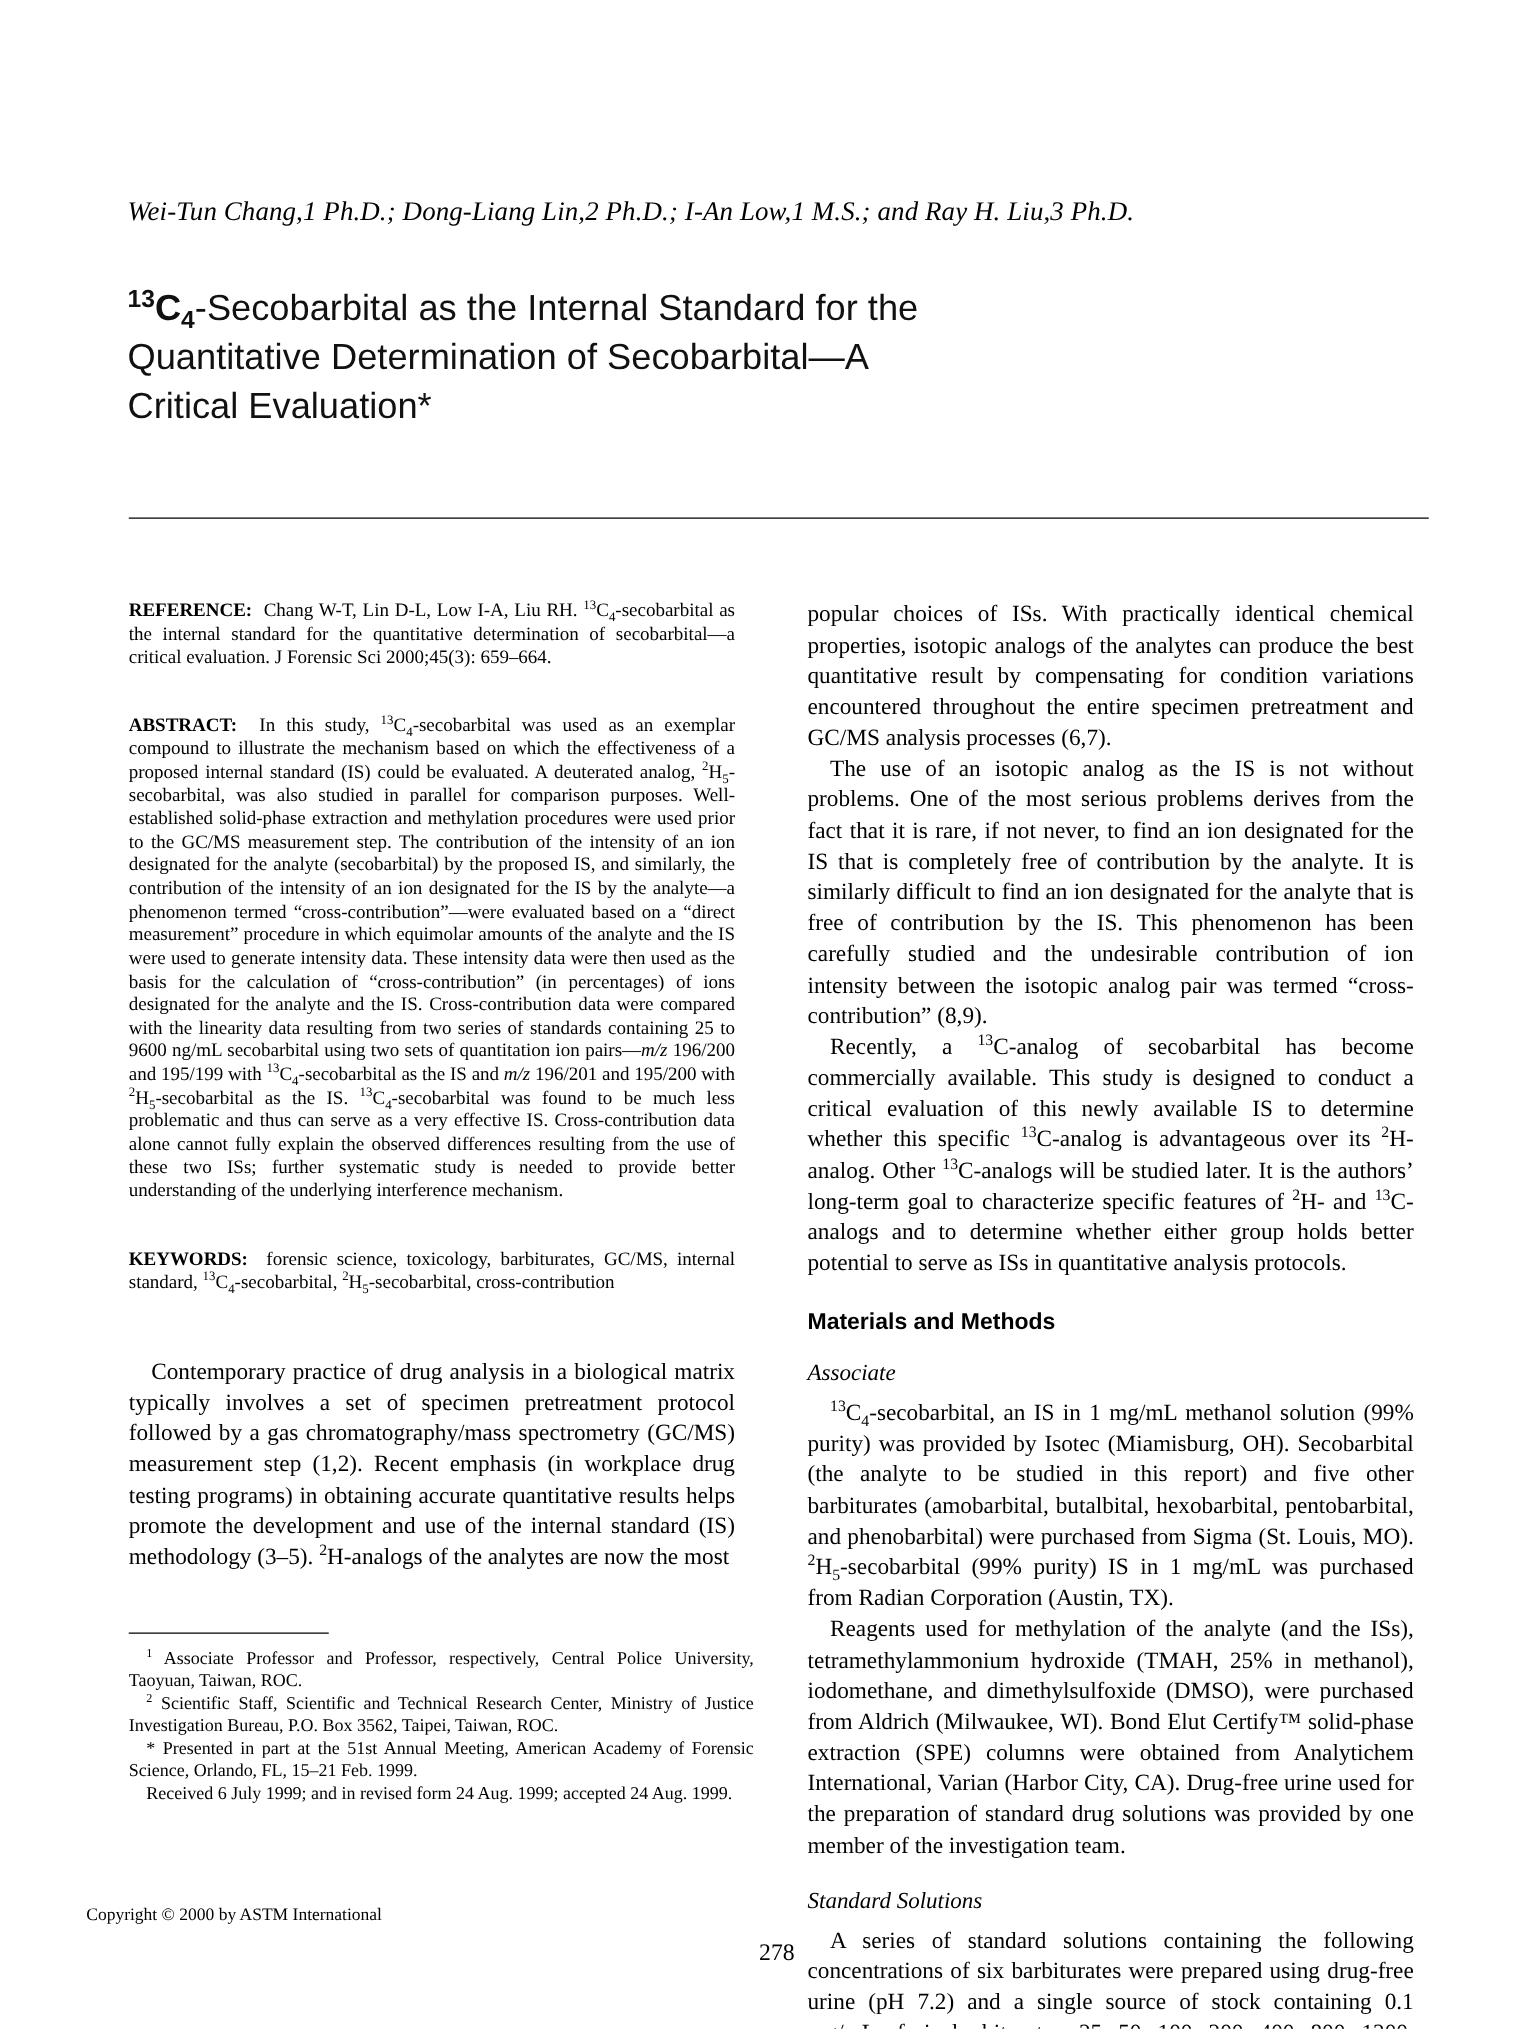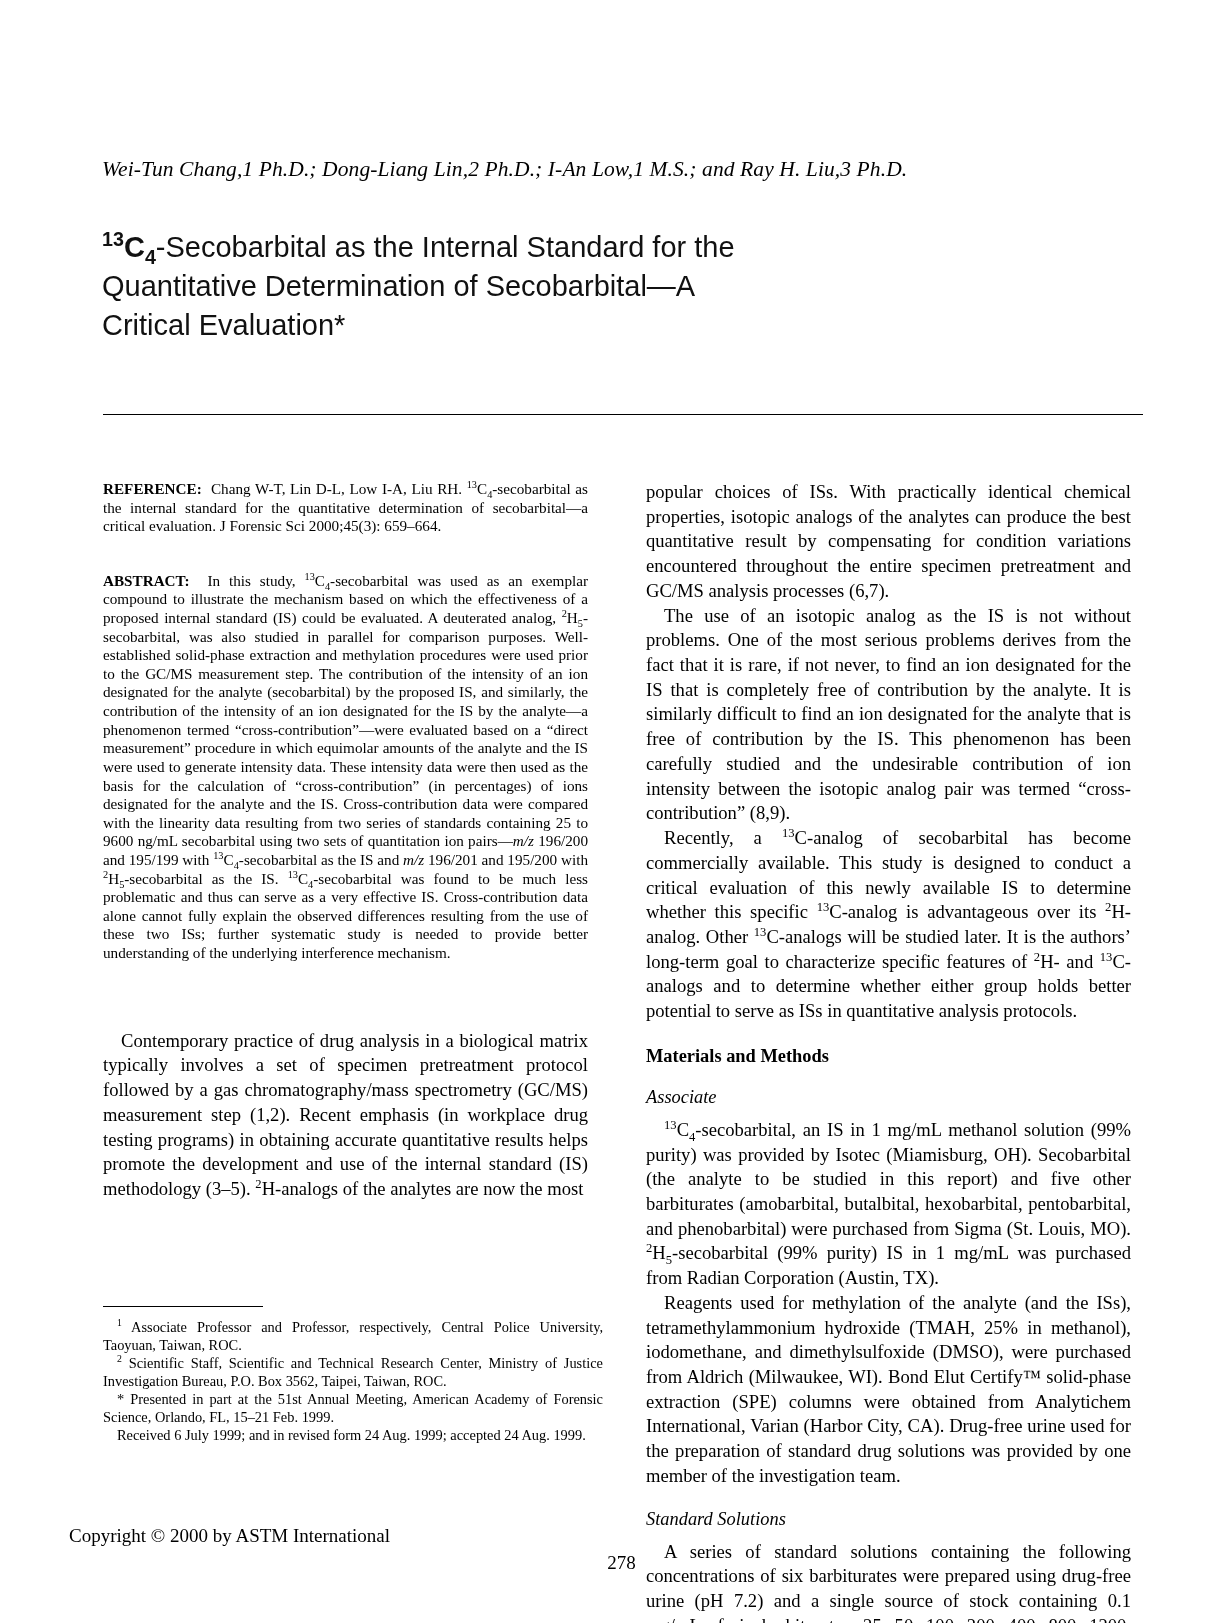--- a/index.html
+++ b/index.html
@@ -75,21 +75,21 @@
   p { margin: 0; }
   .blk { margin-bottom: 20px; }
   .indent { text-indent: 18px; }
   .lbl { font-weight: 700; }
   sup { font-size: 0.68em; vertical-align: super; line-height: 0; }
   sub { font-size: 0.68em; vertical-align: sub; line-height: 0; }
   .ital { font-style: italic; }
 
   
   .h-sec {
-    font-family: Liberation Serif, serif;
+    font-family: Liberation Sans, sans-serif;
     font-weight: 700;
     font-size: 18.4px;
     margin-top: 22px;
     margin-bottom: 10px;
   }
   .h-sub {
     font-style: italic;
     font-size: 18.4px;
     margin-top: 20px;
     margin-bottom: 10px;
@@ -112,21 +112,21 @@
     left: 91px;
     top: 1306px;
     width: 160px;
     height: 1px;
     background: #000;
   }
   .copyright {
     position: absolute;
     left: 57px;
     top: 1525px;
-    font-size: 19px;
+    font-size: 14px;
   }
   .folio {
     position: absolute;
     left: 0;
     top: 1552px;
     width: 1219px;
     text-align: center;
     font-size: 19px;
   }
   .abstract-gap { height: 16px; }
@@ -159,20 +159,26 @@
 
     <div class="small blk">
       <p>
         <span class="lbl">ABSTRACT:</span>
         &nbsp;In this study, <sup>13</sup>C<sub>4</sub>-secobarbital was used as an exemplar compound to illustrate the mechanism based on which the effectiveness of a proposed internal standard (IS) could be evaluated. A deuterated analog, <sup>2</sup>H<sub>5</sub>-secobarbital, was also studied in parallel for comparison purposes. Well-established solid-phase extraction and methylation procedures were used prior to the GC/MS measurement step. The contribution of the intensity of an ion designated for the analyte (secobarbital) by the proposed IS, and similarly, the contribution of the intensity of an ion designated for the IS by the analyte—a phenomenon termed “cross-contribution”—were evaluated based on a “direct measurement” procedure in which equimolar amounts of the analyte and the IS were used to generate intensity data. These intensity data were then used as the basis for the calculation of “cross-contribution” (in percentages) of ions designated for the analyte and the IS. Cross-contribution data were compared with the linearity data resulting from two series of standards containing 25 to 9600 ng/mL secobarbital using two sets of quantitation ion pairs—<span class="ital">m/z</span> 196/200 and 195/199 with <sup>13</sup>C<sub>4</sub>-secobarbital as the IS and <span class="ital">m/z</span> 196/201 and 195/200 with <sup>2</sup>H<sub>5</sub>-secobarbital as the IS. <sup>13</sup>C<sub>4</sub>-secobarbital was found to be much less problematic and thus can serve as a very effective IS. Cross-contribution data alone cannot fully explain the observed differences resulting from the use of these two ISs; further systematic study is needed to provide better understanding of the underlying interference mechanism.
       </p>
     </div>
 
     <div class="abstract-gap"></div>
 
+    <div class="small blk">
+      <p>
+        <span class="lbl">KEYWORDS:</span>
+        &nbsp;forensic science, toxicology, barbiturates, GC/MS, internal standard, <sup>13</sup>C<sub>4</sub>-secobarbital, <sup>2</sup>H<sub>5</sub>-secobarbital, cross-contribution
+      </p>
+    </div>
 
     <div style="height:30px"></div>
 
     <div class="body">
       <p class="indent">
         Contemporary practice of drug analysis in a biological matrix typically involves a set of specimen pretreatment protocol followed by a gas chromatography/mass spectrometry (GC/MS) measurement step (1,2). Recent emphasis (in workplace drug testing programs) in obtaining accurate quantitative results helps promote the development and use of the internal standard (IS) methodology (3–5). <sup>2</sup>H-analogs of the analytes are now the most
       </p>
     </div>
   </div>
 

